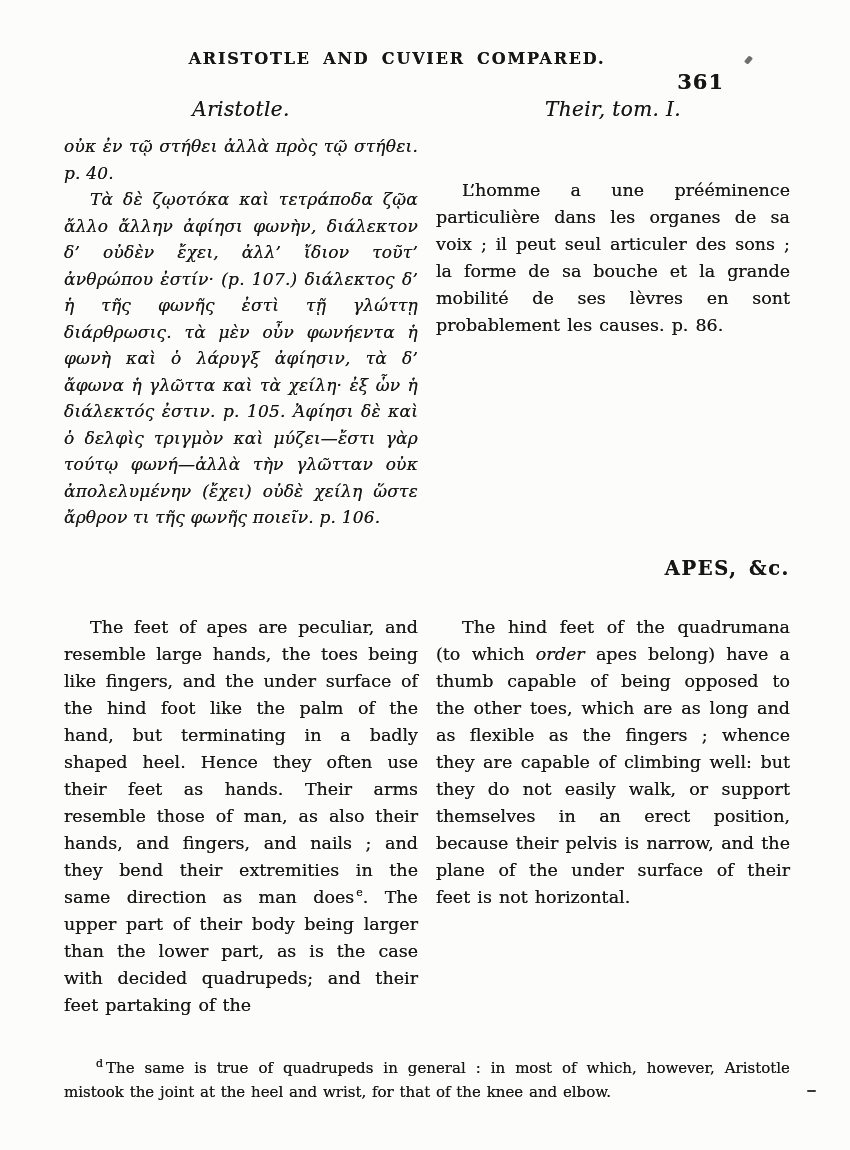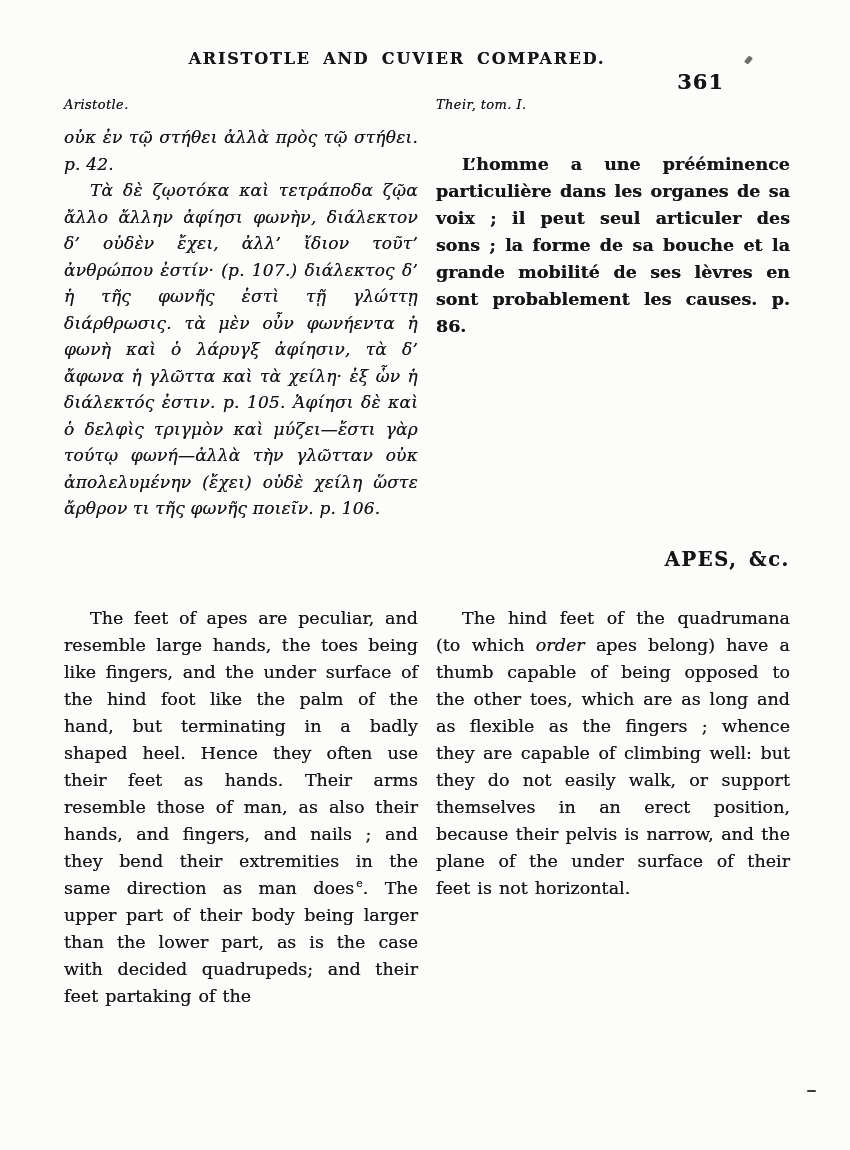--- a/index.html
+++ b/index.html
@@ -25,33 +25,33 @@
     font-weight:700;font-size:21px;letter-spacing:1px;margin-top:24px;
   }
   .speck{
     position:absolute;right:99px;top:56px;width:5px;height:8px;
     background:#4a4a46;border-radius:2px 1px 2px 1px;transform:rotate(38deg);
     opacity:.8;
   }
   .cols{display:flex;gap:18px;margin-top:18px;flex:0 0 auto;}
   .col{flex:1 1 0;min-width:0;}
   .col-head{
-    margin:0 0 12px;text-align:left;
-    font-style:italic;font-weight:400;font-size:13px;letter-spacing:.4px;
+    margin:0 0 12px;text-align:center;
+    font-style:italic;font-weight:400;font-size:20px;letter-spacing:.4px;
   }
   p{margin:0;}
   .greek{
     font-size:17px;line-height:26.5px;text-align:justify;
     font-style:italic;letter-spacing:.2px;
   }
   .body-text{
     font-size:17.5px;line-height:27px;text-align:justify;word-spacing:1.5px;
   }
   .indent{text-indent:26px;}
-  .french{margin-top:39px;font-weight:bold;}
+  .french{margin-top:56px;}
   .section-title{
     margin:26px 0 16px;text-align:right;
     font-size:19.5px;font-weight:700;letter-spacing:1.6px;word-spacing:3px;
   }
   sup{font-size:11px;line-height:0;letter-spacing:0;}
   .note-sup{margin-left:2px;}
   .footnote-wrap{margin-top:auto;flex:0 0 auto;padding-top:10px;}
   .footnote{
     font-size:15px;line-height:23.5px;text-align:justify;
     text-indent:32px;word-spacing:1px;
@@ -70,36 +70,39 @@
   <div class="speck"></div>
 
   <header class="header">
     <span class="running-title">ARISTOTLE AND CUVIER COMPARED.</span>
     <span class="page-number">361</span>
   </header>
 
   <section class="cols">
     <div class="col">
       <h3 class="col-head">Aristotle.</h3>
-      <p class="greek">οὐκ ἐν τῷ στήθει ἀλλὰ πρὸς τῷ στήθει. p. 42.</p>
+      <p class="greek">οὐκ ἐν τῷ στήθει ἀλλὰ πρὸς τῷ στήθει. p. 40.</p>
       <p class="greek indent">Τὰ δὲ ζῳοτόκα καὶ τετράποδα ζῷα ἄλλο ἄλλην ἀφίησι φωνὴν, διάλεκτον δ’ οὐδὲν ἔχει, ἀλλ’ ἴδιον τοῦτ’ ἀνθρώπου ἐστίν· (p. 107.) διάλεκτος δ’ ἡ τῆς φωνῆς ἐστὶ τῇ γλώττῃ διάρθρωσις. τὰ μὲν οὖν φωνήεντα ἡ φωνὴ καὶ ὁ λάρυγξ ἀφίησιν, τὰ δ’ ἄφωνα ἡ γλῶττα καὶ τὰ χείλη· ἐξ ὧν ἡ διάλεκτός ἐστιν. p. 105. Ἀφίησι δὲ καὶ ὁ δελφὶς τριγμὸν καὶ μύζει—ἔστι γὰρ τούτῳ φωνή—ἀλλὰ τὴν γλῶτταν οὐκ ἀπολελυμένην (ἔχει) οὐδὲ χείλη ὥστε ἄρθρον τι τῆς φωνῆς ποιεῖν. p. 106.</p>
     </div>
     <div class="col">
       <h3 class="col-head">Their, tom. I.</h3>
       <p class="body-text indent french">L’homme a une prééminence particulière dans les organes de sa voix ; il peut seul articuler des sons ; la forme de sa bouche et la grande mobilité de ses lèvres en sont probablement les causes. p. 86.</p>
     </div>
   </section>
 
   <h2 class="section-title">APES, &amp;c.</h2>
 
   <section class="cols">
     <div class="col">
       <p class="body-text indent"><span>The feet of apes are peculiar, and resemble large hands, the toes being like fingers, and the under surface of the hind foot like the palm of the hand, but terminating in a badly shaped heel. Hence they often use their feet as hands. Their arms resemble those of man, as also their hands, and fingers, and nails ; and they bend their extremities in the same direction as man does</span><sup class="note-sup">e</sup><span>. The upper part of their body being larger than the lower part, as is the case with decided quadrupeds; and their feet partaking of the</span></p>
     </div>
     <div class="col">
       <p class="body-text indent"><span>The hind feet of the quadrumana (to which </span><i>order</i><span> apes belong) have a thumb capable of being opposed to the other toes, which are as long and as flexible as the fingers ; whence they are capable of climbing well: but they do not easily walk, or support themselves in an erect position, because their pelvis is narrow, and the plane of the under surface of their feet is not horizontal.</span></p>
     </div>
   </section>
 
+  <footer class="footnote-wrap">
+    <p class="footnote"><sup>d</sup><span>The same is true of quadrupeds in general : in most of which, however, Aristotle mistook the joint at the heel and wrist, for that of the knee and elbow.</span></p>
+  </footer>
 
   <div class="bottom-dash"></div>
 
 </div>
 
 </body></html>

